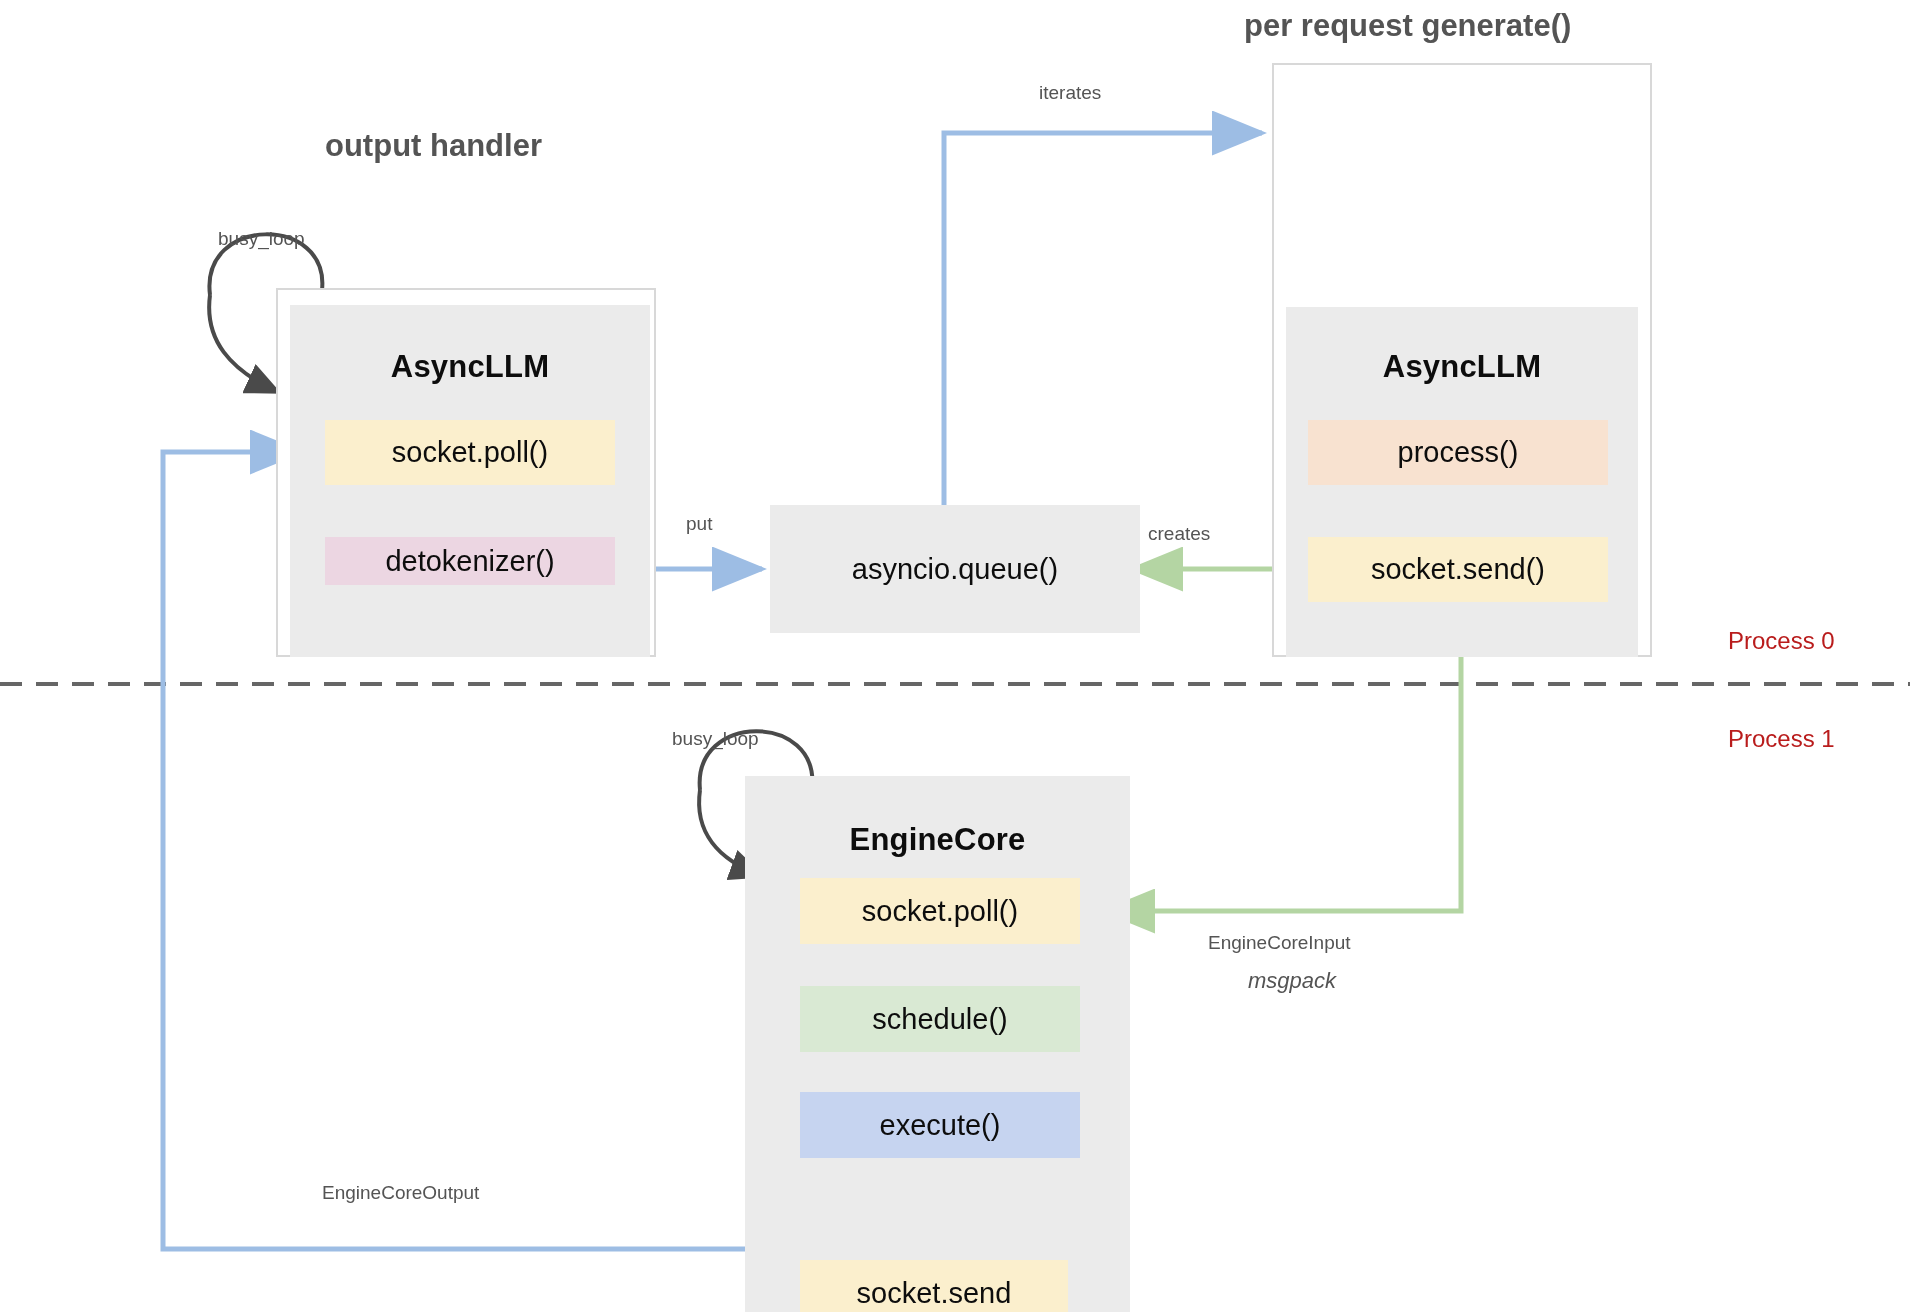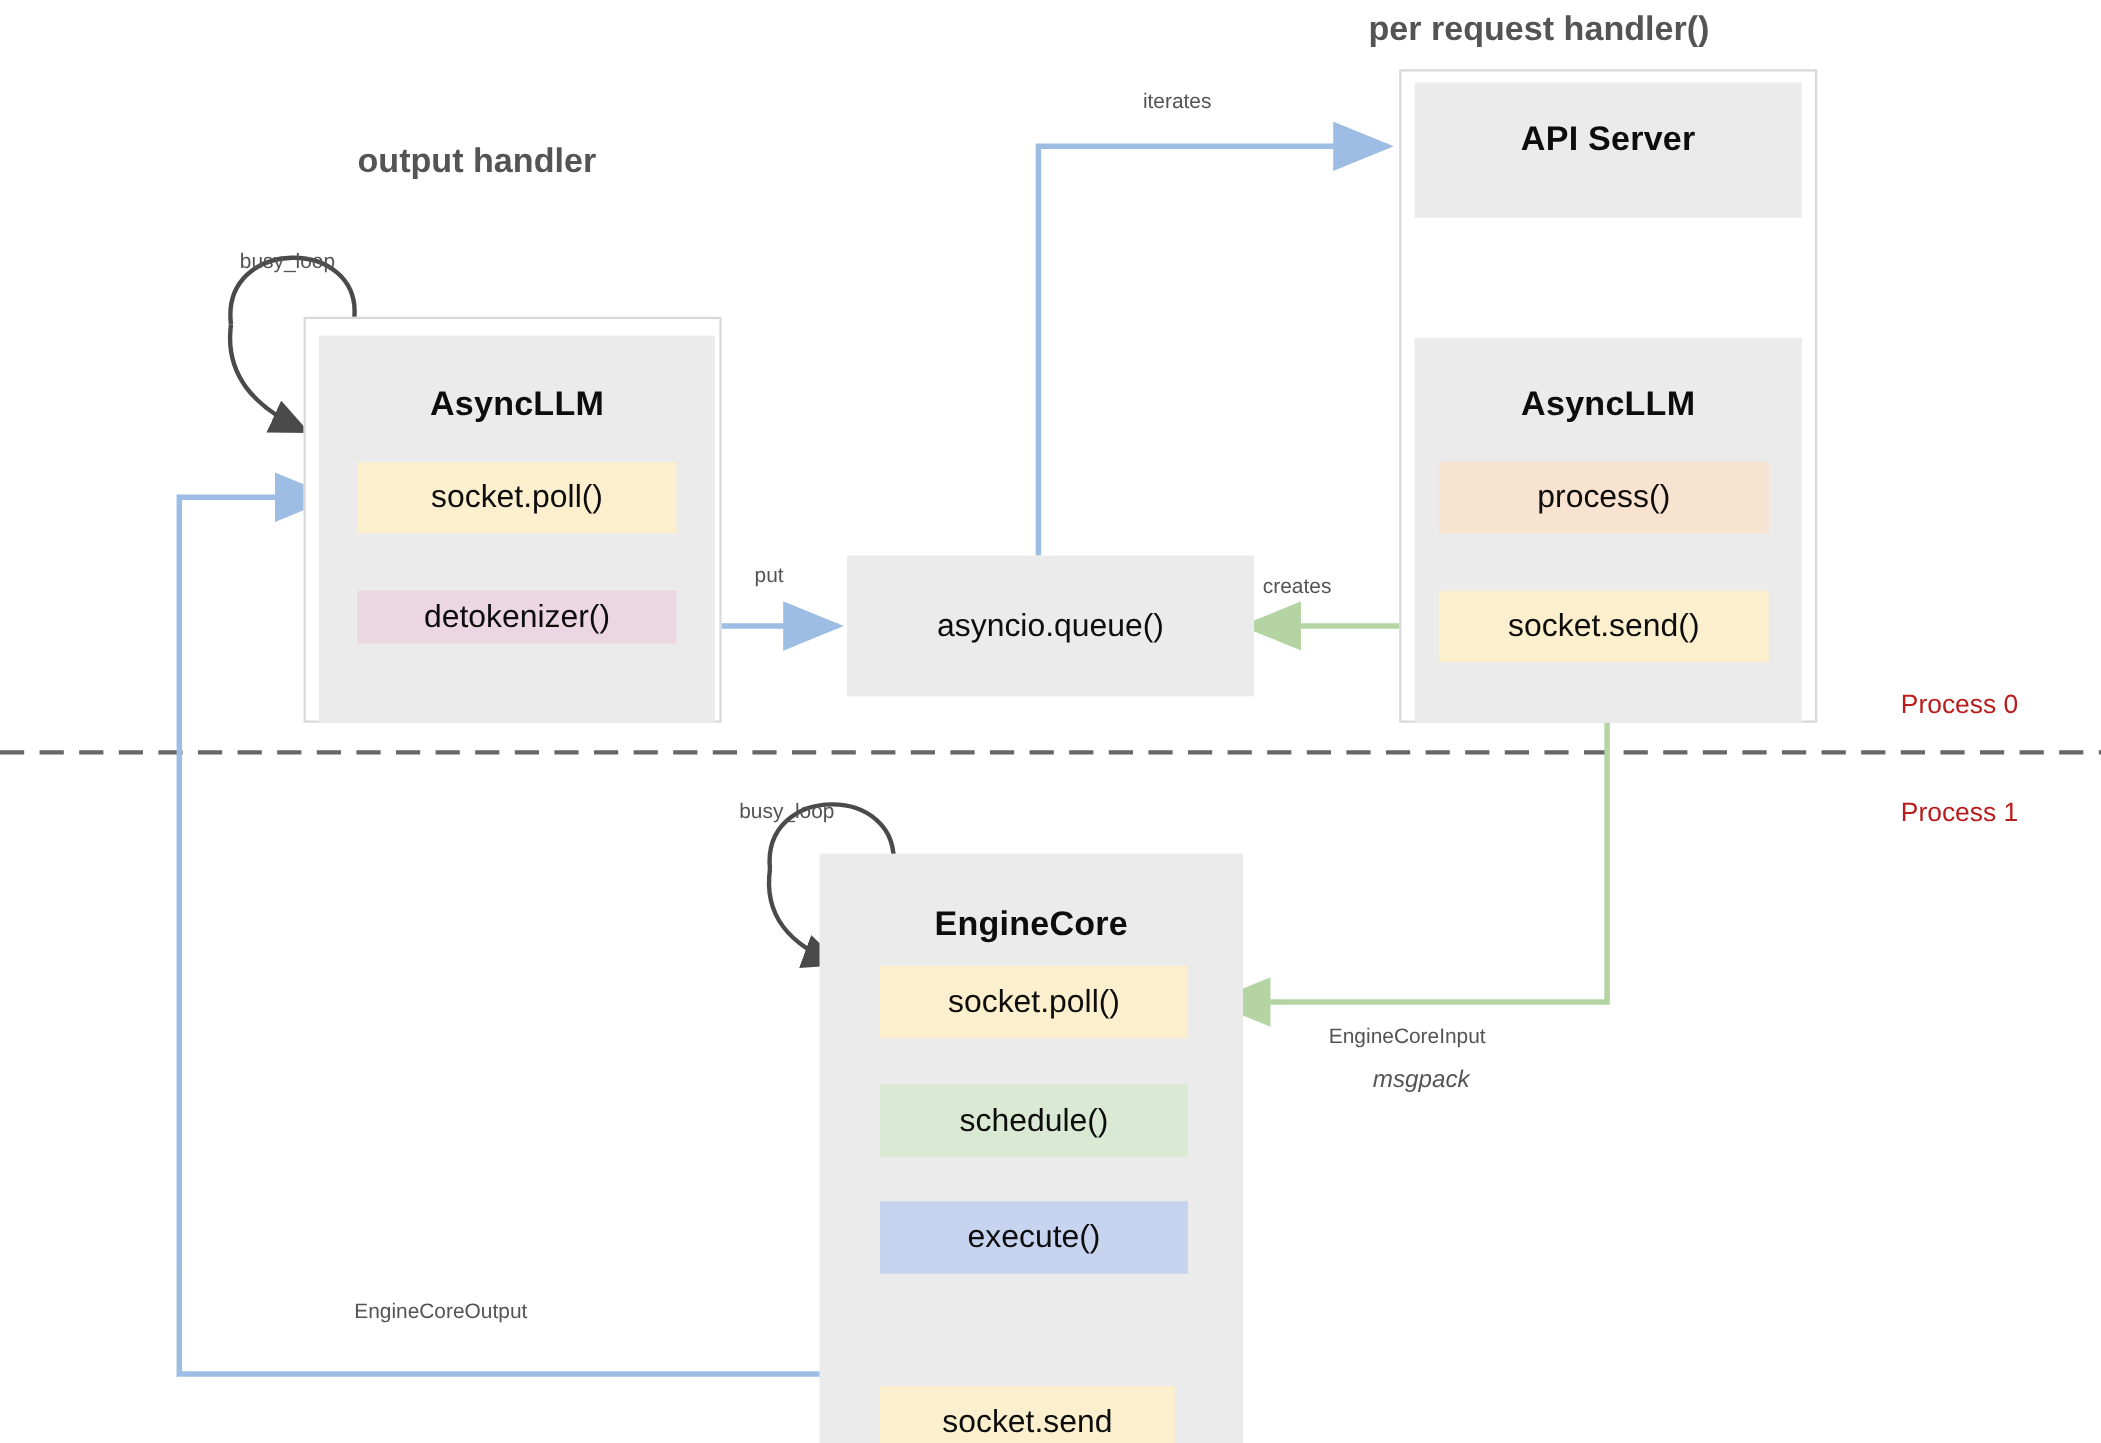--- a/index.html
+++ b/index.html
@@ -131,21 +131,21 @@
 
     <path d="M 1461,200 L 1461,305" fill="none" stroke="#b4d5a3" stroke-width="7" marker-end="url(#arrowGreen)"></path>
 
     <path d="M 1303,569 L 1133,569" fill="none" stroke="#b4d5a3" stroke-width="5" marker-end="url(#arrowGreen)"></path>
 
     <path d="M 1461,600 L 1461,911 L 1105,911" fill="none" stroke="#b4d5a3" stroke-width="5" marker-end="url(#arrowGreen)"></path>
   </svg>
 
   <div class="section-title" style="left:325px; top:128px;">output handler</div>
 
-  <div class="section-title" style="left:1244px; top:8px;">per request handler()</div>
+  <div class="section-title" style="left:1244px; top:8px;">per request generate()</div>
 
   <div class="node group-box" style="left:276px; top:288px; width:380px; height:369px;"></div>
 
   <div class="node panel" style="left:290px; top:305px; width:360px; height:352px;">
     <div class="panel-title" style="top:44px;">AsyncLLM</div>
   </div>
 
   <div class="chip yellow" style="left:325px; top:420px; width:290px; height:65px;">socket.poll()</div>
 
   <div class="chip pink" style="left:325px; top:537px; width:290px; height:48px;">detokenizer()</div>
@@ -155,23 +155,20 @@
   <div class="plain-box" style="left:770px; top:505px; width:370px; height:128px;">asyncio.queue()</div>
 
   <div class="edge-label" style="left:686px; top:513px;">put</div>
 
   <div class="edge-label" style="left:1039px; top:82px;">iterates</div>
 
   <div class="edge-label" style="left:1148px; top:523px;">creates</div>
 
   <div class="node group-box" style="left:1272px; top:63px; width:380px; height:594px;"></div>
 
-  <div class="node panel" style="left:1286px; top:75px; width:352px; height:123px;">
-    <div class="panel-title" style="top:33px;">API Server</div>
-  </div>
 
   <div class="node panel" style="left:1286px; top:307px; width:352px; height:350px;">
     <div class="panel-title" style="top:42px;">AsyncLLM</div>
   </div>
 
   <div class="chip peach" style="left:1308px; top:420px; width:300px; height:65px;">process()</div>
 
   <div class="chip yellow" style="left:1308px; top:537px; width:300px; height:65px;">socket.send()</div>
 
   <div class="process-label" style="left:1728px; top:627px;">Process 0</div>

